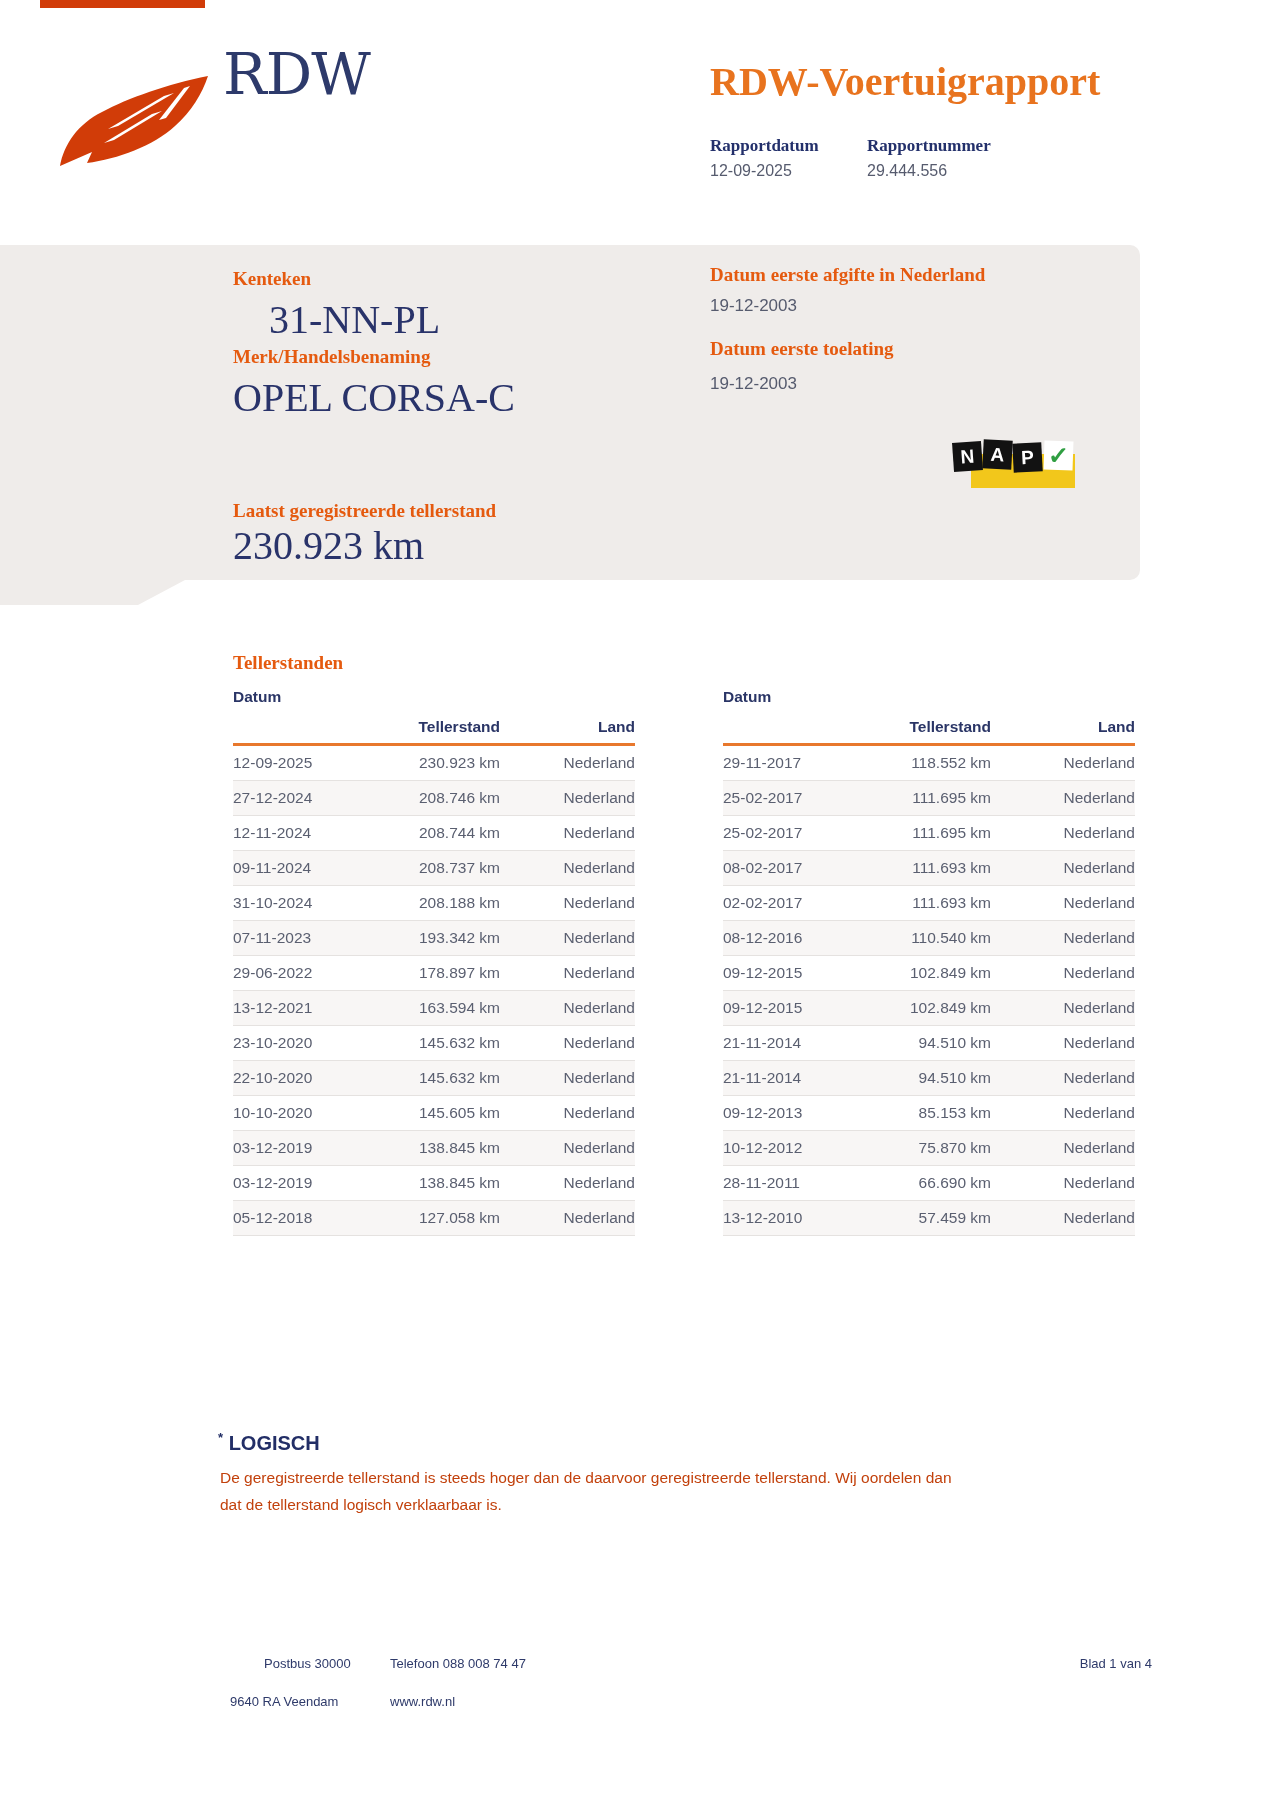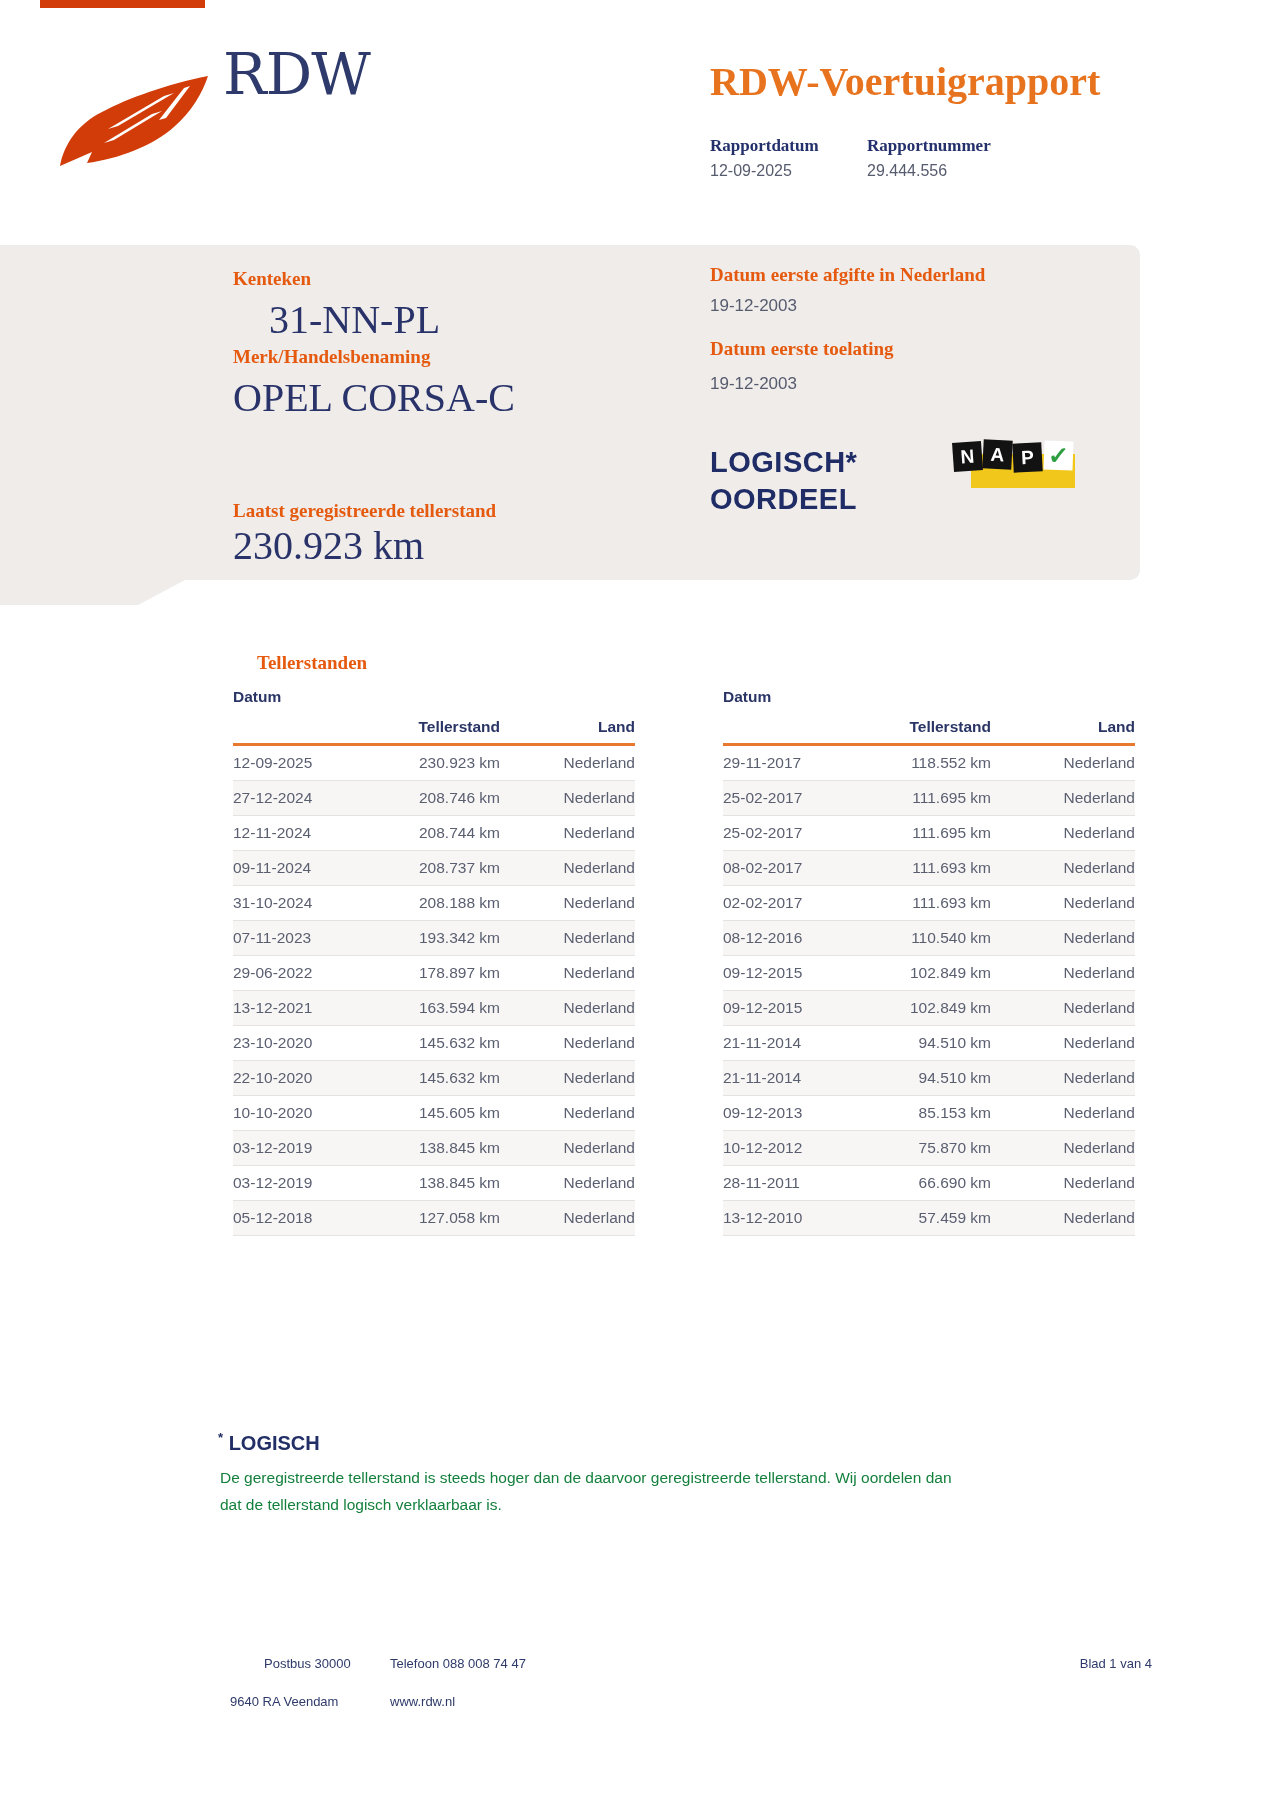--- a/index.html
+++ b/index.html
@@ -44,21 +44,21 @@
   .thead{padding-bottom:7px;border-bottom:3px solid #e8782d;}
   .th{font-weight:bold;font-size:15.5px;color:#2a3566;}
   .th.right{text-align:right;margin-top:30px;}
   .trow{height:34px;align-items:center;border-bottom:1px solid #e5e2e0;font-size:15.5px;color:#5a5f70;}
   .trow:nth-child(even){background:#f8f6f5;}
   .cell-km,.cell-land{text-align:right;}
 
   
   .expl-title{left:218px;top:1430px;font-weight:bold;font-size:20px;color:#222e66;}
   .expl-title sup{font-size:13px;}
-  .expl-body{left:220px;top:1464px;width:920px;font-size:15.5px;line-height:27px;color:#15803d;}
+  .expl-body{left:220px;top:1464px;width:920px;font-size:15.5px;line-height:27px;color:#c2410c;}
 
   
   .footer-text{font-size:13px;color:#2e3a6a;}
   .footer-right{left:952px;width:200px;text-align:right;}
 
   .bottom-art{left:610px;top:1750px;}
 </style>
 </head>
 <body>
 
@@ -95,34 +95,30 @@
 
   <div class="abs field-label" style="left:233px;top:500px;">Laatst geregistreerde tellerstand</div>
   <div class="abs big-value" style="left:233px;top:522px;">230.923 km</div>
 
   <div class="abs field-label" style="left:710px;top:264px;">Datum eerste afgifte in Nederland</div>
   <div class="abs small-value" style="left:710px;top:296px;">19-12-2003</div>
 
   <div class="abs field-label" style="left:710px;top:338px;">Datum eerste toelating</div>
   <div class="abs small-value" style="left:710px;top:374px;">19-12-2003</div>
 
-  <div class="abs oordeel" style="left:710px;top:444px;">
-    <div>LOGISCH*</div>
-    <div>OORDEEL</div>
-  </div>
 
   <div class="abs nap">
     <div class="nap-yellow"></div>
     <div class="nap-tile" style="left:0;top:4px;transform:rotate(-4deg);">N</div>
     <div class="nap-tile" style="left:30px;top:2px;transform:rotate(3deg);">A</div>
     <div class="nap-tile" style="left:60px;top:5px;transform:rotate(-3deg);">P</div>
     <div class="nap-check" style="left:91px;top:3px;transform:rotate(2deg);">✓</div>
   </div>
 
-  <div class="abs section-title" style="left:233px;top:652px;margin-left:24px;">Tellerstanden</div>
+  <div class="abs section-title" style="left:233px;top:652px;">Tellerstanden</div>
 
   <div class="otable t-left">
     <div class="grid thead">
       <span class="th">Datum</span>
       <span class="th right">Tellerstand</span>
       <span class="th right">Land</span>
     </div>
     <div>
         <div class="grid trow">
           <span class="cell-date">12-09-2025</span>

